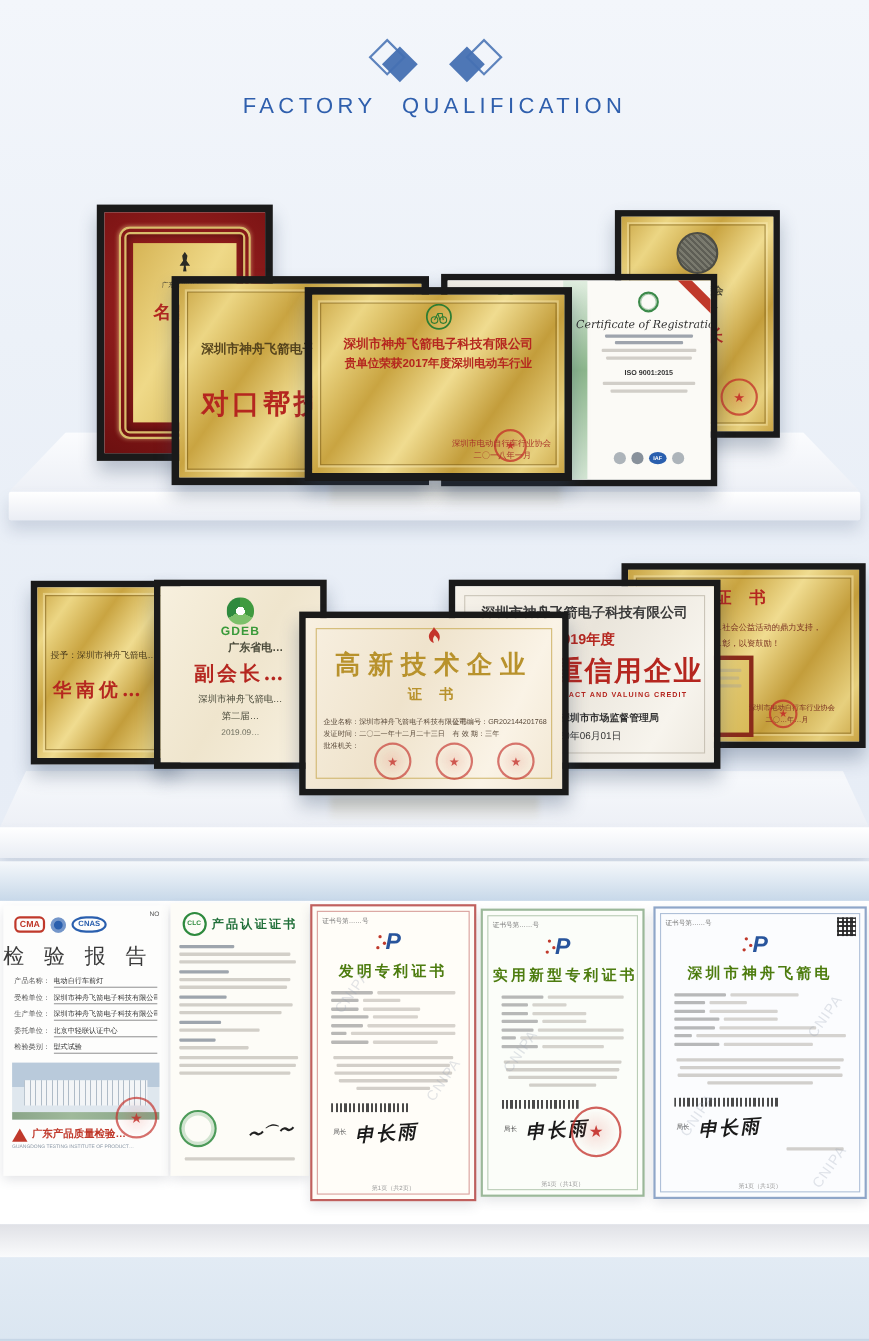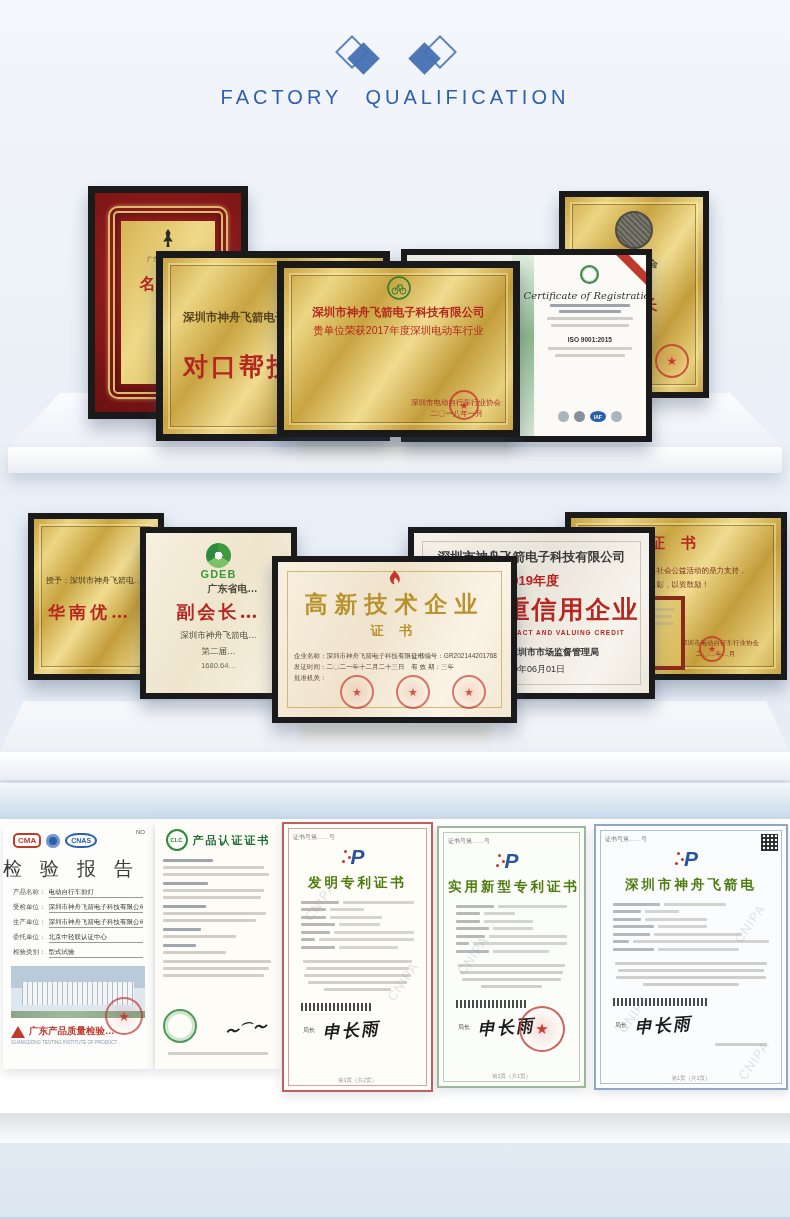--- a/index.html
+++ b/index.html
@@ -180,21 +180,21 @@
     <div class="face gold">
       <div class="gold-inner"></div>
       <div class="c-col" style="padding-top:8px;">
         <svg width="24" height="24" viewBox="0 0 24 24">
           <circle cx="12" cy="12" r="11" fill="none" stroke="#2e7d32" stroke-width="1.6"></circle>
           <circle cx="8" cy="15" r="3" fill="none" stroke="#2e7d32" stroke-width="1"></circle>
           <circle cx="16" cy="15" r="3" fill="none" stroke="#2e7d32" stroke-width="1"></circle>
           <path d="M8 15 L11 9 L15 9 L16 15 M11 9 L13 15" stroke="#2e7d32" stroke-width="1" fill="none"></path>
         </svg>
         <div class="red-t nowrap" style="font-size:11.5px;font-weight:bold;margin-top:5px;">深圳市神舟飞箭电子科技有限公司</div>
-        <div class="red-t nowrap" style="font-size:10.5px;font-weight:normal;margin-top:4px;">贵单位荣获2017年度深圳电动车行业</div>
+        <div class="red-t nowrap" style="font-size:10.5px;font-weight:bold;margin-top:4px;">贵单位荣获2017年度深圳电动车行业</div>
       </div>
       <div class="rseal" style="position:absolute;right:34px;bottom:10px;width:26px;height:26px;font-size:10px;">★</div>
       <div style="position:absolute;right:12px;bottom:22px;font-size:7.5px;color:#a8342a;" class="nowrap">深圳市电动自行车行业协会</div>
       <div style="position:absolute;right:30px;bottom:11px;font-size:7.5px;color:#a8342a;" class="nowrap">二〇一八年一月</div>
     </div>
   </div>
 
   <div class="plq" style="left:401px;top:249px;width:251px;height:193px;z-index:3;border-width:6px;">
     <div class="face iso-face">
       <div class="iso-left">
@@ -242,38 +242,38 @@
         <div class="red-t" style="font-size:12px;font-weight:bold;margin-top:6px;">…长</div>
       </div>
       <div class="rseal" style="position:absolute;right:14px;bottom:14px;width:30px;height:30px;font-size:12px;">★</div>
     </div>
   </div>
 
   <div class="shelf-top2"></div>
   <div class="shelf-face2"></div>
   <div class="refl" style="left:300px;top:724px;width:190px;height:24px;"></div>
 
-  <div class="plq" style="left:28px;top:513px;width:136px;height:167px;z-index:1;border-width:6px;">
+  <div class="plq" style="left:28px;top:528px;width:136px;height:167px;z-index:1;border-width:6px;">
     <div class="face gold">
       <div class="gold-inner"></div>
       <div style="position:absolute;left:12px;top:56px;font-size:8px;color:#4a3a1a;" class="nowrap">授予：深圳市神舟飞箭电…</div>
       <div class="red-t nowrap" style="position:absolute;left:14px;top:82px;font-size:17px;font-weight:bold;font-family:'DejaVu Serif',serif;letter-spacing:4px;">华南优…</div>
     </div>
   </div>
 
   <div class="plq" style="left:140px;top:527px;width:157px;height:172px;z-index:2;border-width:6px;">
     <div class="face" style="background:linear-gradient(120deg,#f7f0de,#efe5cd 50%,#f8f1e1);">
       <div class="c-col" style="padding-top:10px;">
         <span class="gdeb-mark"></span>
         <div style="font-size:11px;font-weight:bold;color:#3a9a3a;letter-spacing:1px;">GDEB</div>
         <div style="font-size:10px;color:#4a4a3a;font-weight:bold;margin-top:2px;padding-left:28px;" class="nowrap">广东省电…</div>
         <div class="red-t nowrap" style="font-size:18px;font-weight:bold;font-family:'DejaVu Serif',serif;letter-spacing:3px;margin-top:4px;">副会长…</div>
         <div style="font-size:8.5px;color:#4a4a3a;margin-top:6px;" class="nowrap">深圳市神舟飞箭电…</div>
         <div style="font-size:8.5px;color:#4a4a3a;margin-top:4px;">第二届…</div>
-        <div style="font-size:7.5px;color:#6a6a5a;margin-top:3px;">1680.64…</div>
+        <div style="font-size:7.5px;color:#6a6a5a;margin-top:3px;">2019.09…</div>
       </div>
     </div>
   </div>
 
   <div class="plq" style="left:272px;top:556px;width:245px;height:167px;z-index:4;border-width:6px;">
     <div class="face cream">
       <div class="thin-gold"></div>
       <div class="c-col" style="padding-top:7px;">
         <svg width="15" height="20" viewBox="0 0 20 26">
           <path d="M10 1 C8 6 3 8 4 14 C4.8 18 8 20 10 20 C8 16 9 14 11 11 C14 14 16 16 15 19 C17 17 18 13 16 9 C14 5 11 4 10 1 Z" fill="#c4342b"></path>

